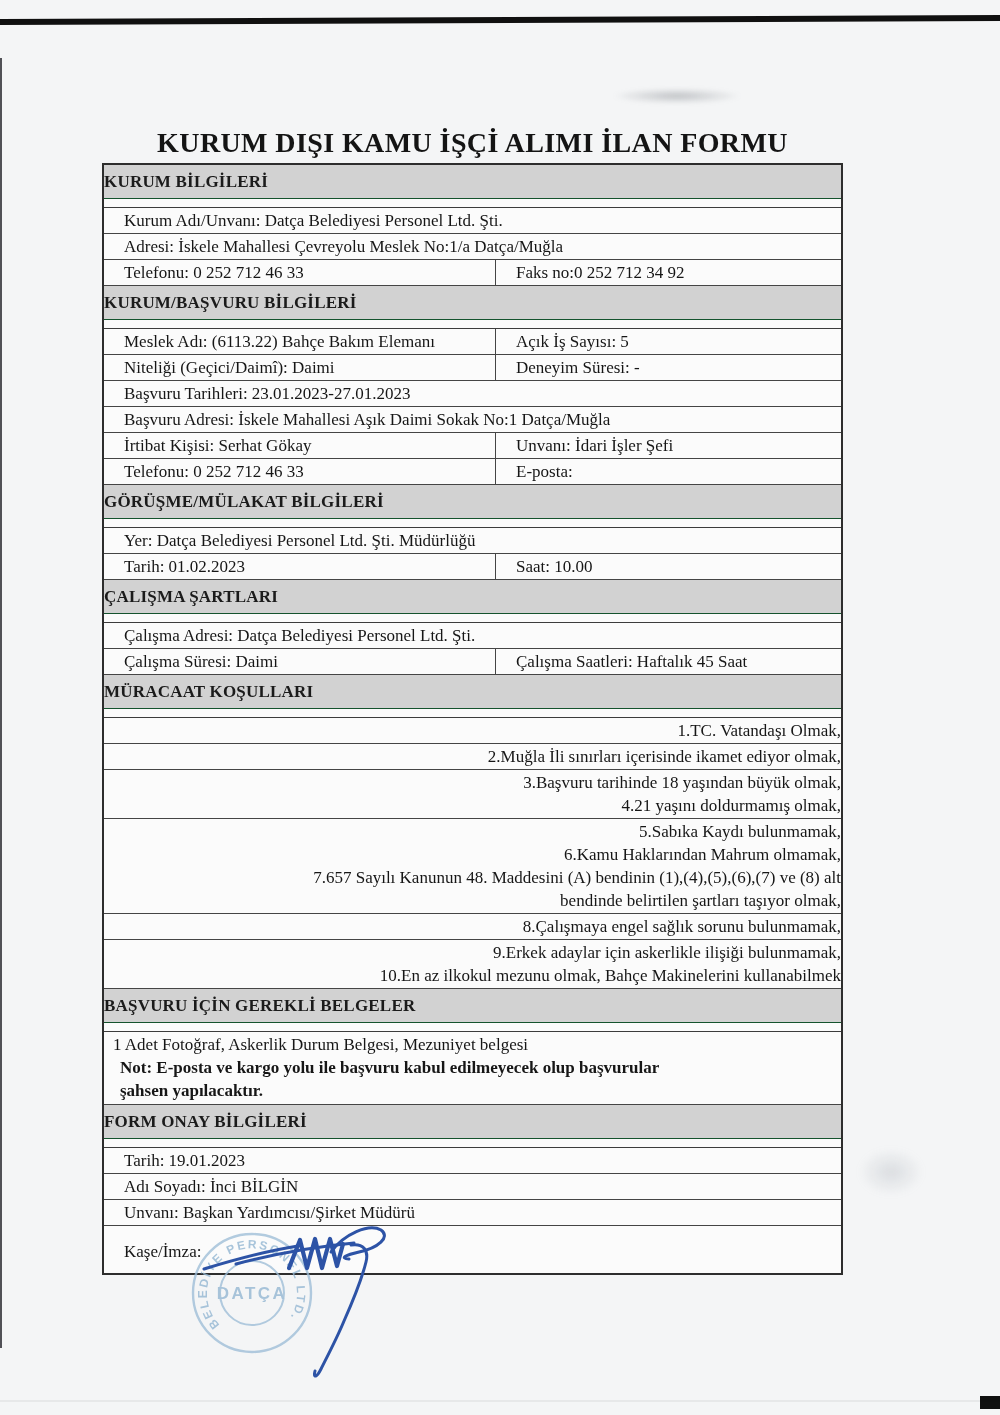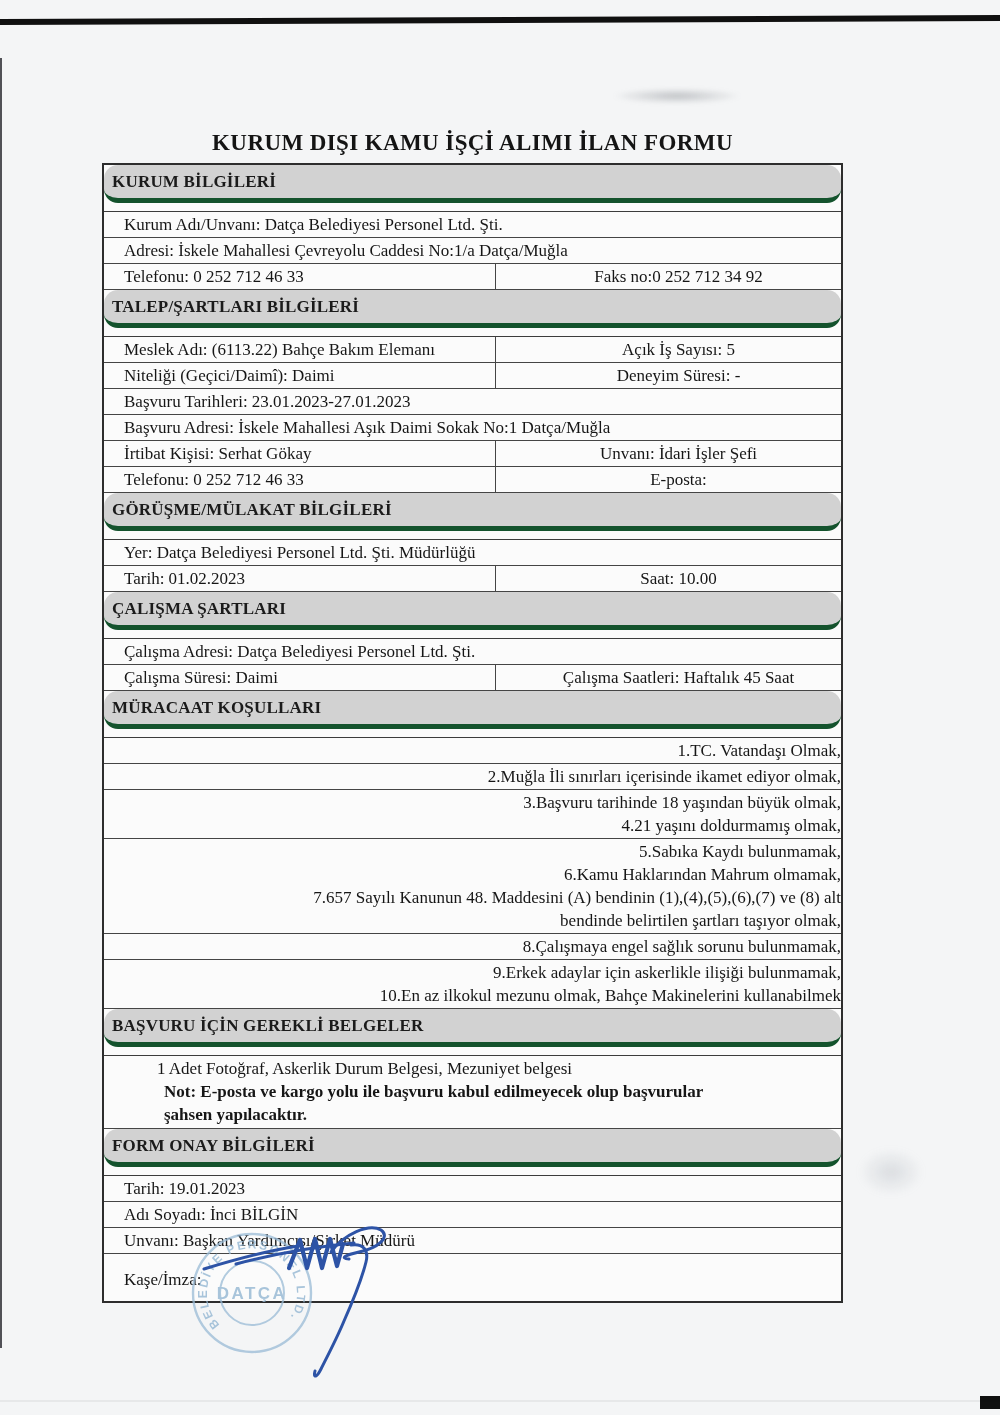--- a/index.html
+++ b/index.html
@@ -20,47 +20,47 @@
     background:radial-gradient(ellipse at center, rgba(110,115,122,.38), transparent 70%);
     filter:blur(2px); }
   .smudge2 { position:absolute; left:858px; top:1148px; width:66px; height:48px;
     background:radial-gradient(ellipse at center, rgba(130,140,152,.22), transparent 70%);
     filter:blur(3px); }
   .scan-bottom-line { position:absolute; left:0; top:1400px; width:1000px; height:2px;
     background:rgba(0,0,0,.05); }
 
   
   .doc-title { position:absolute; left:102px; top:127px; width:741px; height:32px;
-    line-height:32px; text-align:center; font-weight:bold; font-size:23px;
+    line-height:32px; text-align:center; font-weight:bold; font-size:28px;
     letter-spacing:.4px; color:#141414; }
 
   
   .form-table { position:absolute; left:102px; top:163px; width:741px;
     border:2px solid #2d2d2d; background:#fbfbfb; box-sizing:border-box; }
   .sec-header { background:#d2d2d2; height:33px; line-height:33px;
-    border-bottom:5px solid #14532d; padding-left:8px;
-    font-weight:bold; font-size:17px; letter-spacing:.2px; color:#1b1b1b;border-radius:14px; }
+    border-bottom:1px solid #14532d; padding-left:0;
+    font-weight:bold; font-size:17px; letter-spacing:.2px; color:#1b1b1b; }
   .sec-gap { height:8px; border-bottom:1px solid #3c3c3c; background:#fbfbfb; }
   .row { display:flex; border-bottom:1px solid #454545; min-height:25px;
     font-size:17px; background:#fbfbfb; align-items:stretch; }
   .row.tall { min-height:47px; border-bottom:none; }
   .row.tall .cell { line-height:47px; align-items:flex-start; }
   .cell { box-sizing:border-box; padding-left:20px; line-height:25px; white-space:nowrap; }
   .cell.full { width:100%; }
   .cell.first { width:391px; flex:0 0 391px; }
-  .cell.second { flex:1; border-left:1px solid #454545;text-align:center; }
+  .cell.second { flex:1; border-left:1px solid #454545; }
   .row.tall .cell { line-height:24px; padding-top:14px; }
 
   .listwrap { width:100%; padding:1px 0; }
   .listline { padding-left:37px; font-size:17px; line-height:23px;text-align:right; }
   .listline .num { display:inline-block; width:29px; vertical-align:top; }
   .listline .txt { display:inline-block; vertical-align:top; white-space:pre-line;
     max-width:660px; }
 
-  .lineswrap { width:100%; padding:1px 0 2px 0;margin-left:44px; }
+  .lineswrap { width:100%; padding:1px 0 2px 0; }
   .pline { padding-left:9px; font-size:17px; line-height:23px; white-space:pre-line; }
   .pline.bold { font-weight:bold;padding-left:16px; }
 
   
   .stamp-svg { position:absolute; left:167px; top:1208px; z-index:4; opacity:.8; }
   .signature-svg { position:absolute; left:150px; top:1200px; z-index:5; }
 </style>
 </head>
 <body>
 
@@ -73,27 +73,27 @@
 
 <div class="doc-title">KURUM DIŞI KAMU İŞÇİ ALIMI İLAN FORMU</div>
 
 <div class="form-table">
     <div class="sec-header"><span>KURUM BİLGİLERİ</span></div>
     <div class="sec-gap"></div>
     <div class="row">
       <div class="cell full"><span class="txt">Kurum Adı/Unvanı: Datça Belediyesi Personel Ltd. Şti.</span></div>
     </div>
     <div class="row">
-      <div class="cell full"><span class="txt">Adresi: İskele Mahallesi Çevreyolu Caddesi No:1/a Datça/Muğla</span></div>
+      <div class="cell full"><span class="txt">Adresi: İskele Mahallesi Çevreyolu Meslek No:1/a Datça/Muğla</span></div>
     </div>
     <div class="row">
       <div class="cell first"><span class="txt">Telefonu: 0 252 712 46 33</span></div>
       <div class="cell second"><span class="txt">Faks no:0 252 712 34 92</span></div>
     </div>
-    <div class="sec-header"><span>TALEP/ŞARTLARI BİLGİLERİ</span></div>
+    <div class="sec-header"><span>KURUM/BAŞVURU BİLGİLERİ</span></div>
     <div class="sec-gap"></div>
     <div class="row">
       <div class="cell first"><span class="txt">Meslek Adı: (6113.22) Bahçe Bakım Elemanı</span></div>
       <div class="cell second"><span class="txt">Açık İş Sayısı: 5</span></div>
     </div>
     <div class="row">
       <div class="cell first"><span class="txt">Niteliği (Geçici/Daimî): Daimi</span></div>
       <div class="cell second"><span class="txt">Deneyim Süresi: -</span></div>
     </div>
     <div class="row">

